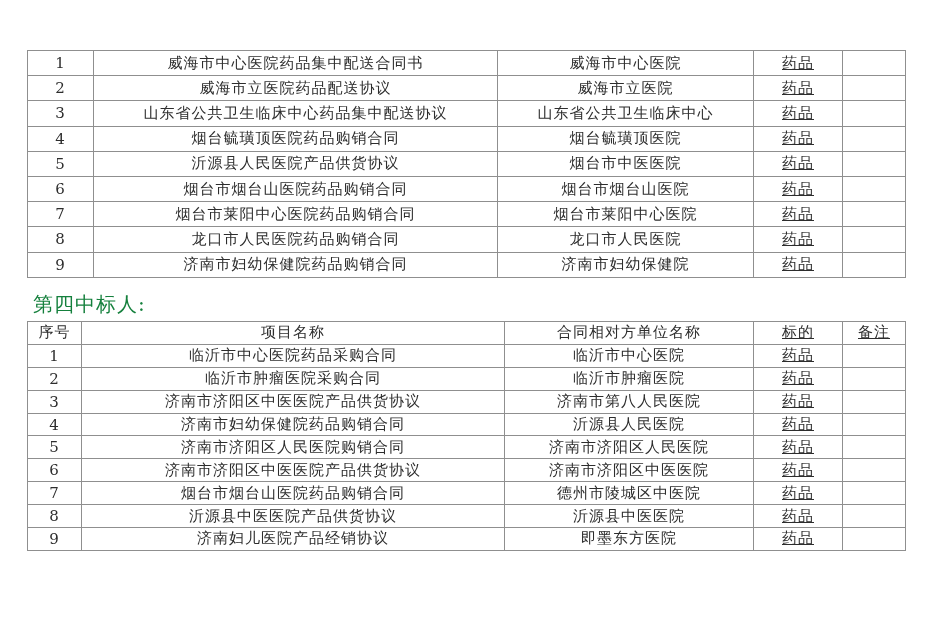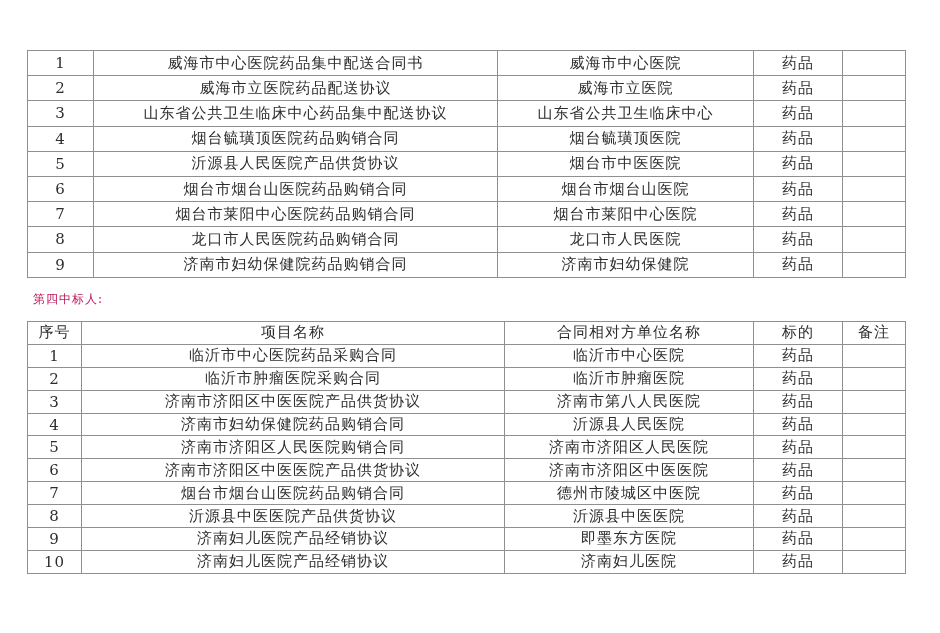--- a/index.html
+++ b/index.html
@@ -45,25 +45,25 @@
     left: 27px;
     top: 321px;
     width: 878px;
   }
   #table-fourth td,
   #table-fourth th { height: 21.9px; }
   .section-label {
     position: absolute;
     left: 33px;
     top: 291px;
-    font-size: 12px;
+    font-size: 20px;
     letter-spacing: 1px;
-    color: #be185d;
-  }
-  .col-subject-cell { letter-spacing: 2px; }
+    color: #15803d;
+  }
+  .col-subject-cell { letter-spacing: 2px; text-decoration: underline; }
 </style>
 </head>
 <body>
 
 <div class="page">
 
   <table class="doc-table" id="table-prev">
     <colgroup>
       <col style="width:66px">
       <col style="width:404px">
@@ -214,23 +214,16 @@
           <td class="col-subject-cell">药品</td>
           <td></td>
         </tr>
         <tr>
           <td>9</td>
           <td>济南妇儿医院产品经销协议</td>
           <td>即墨东方医院</td>
           <td class="col-subject-cell">药品</td>
           <td></td>
         </tr>
-        <tr>
-          <td>10</td>
-          <td>济南妇儿医院产品经销协议</td>
-          <td>济南妇儿医院</td>
-          <td class="col-subject-cell">药品</td>
-          <td></td>
-        </tr>
       </tbody>
   </table>
 
 </div>
 
 </body></html>

